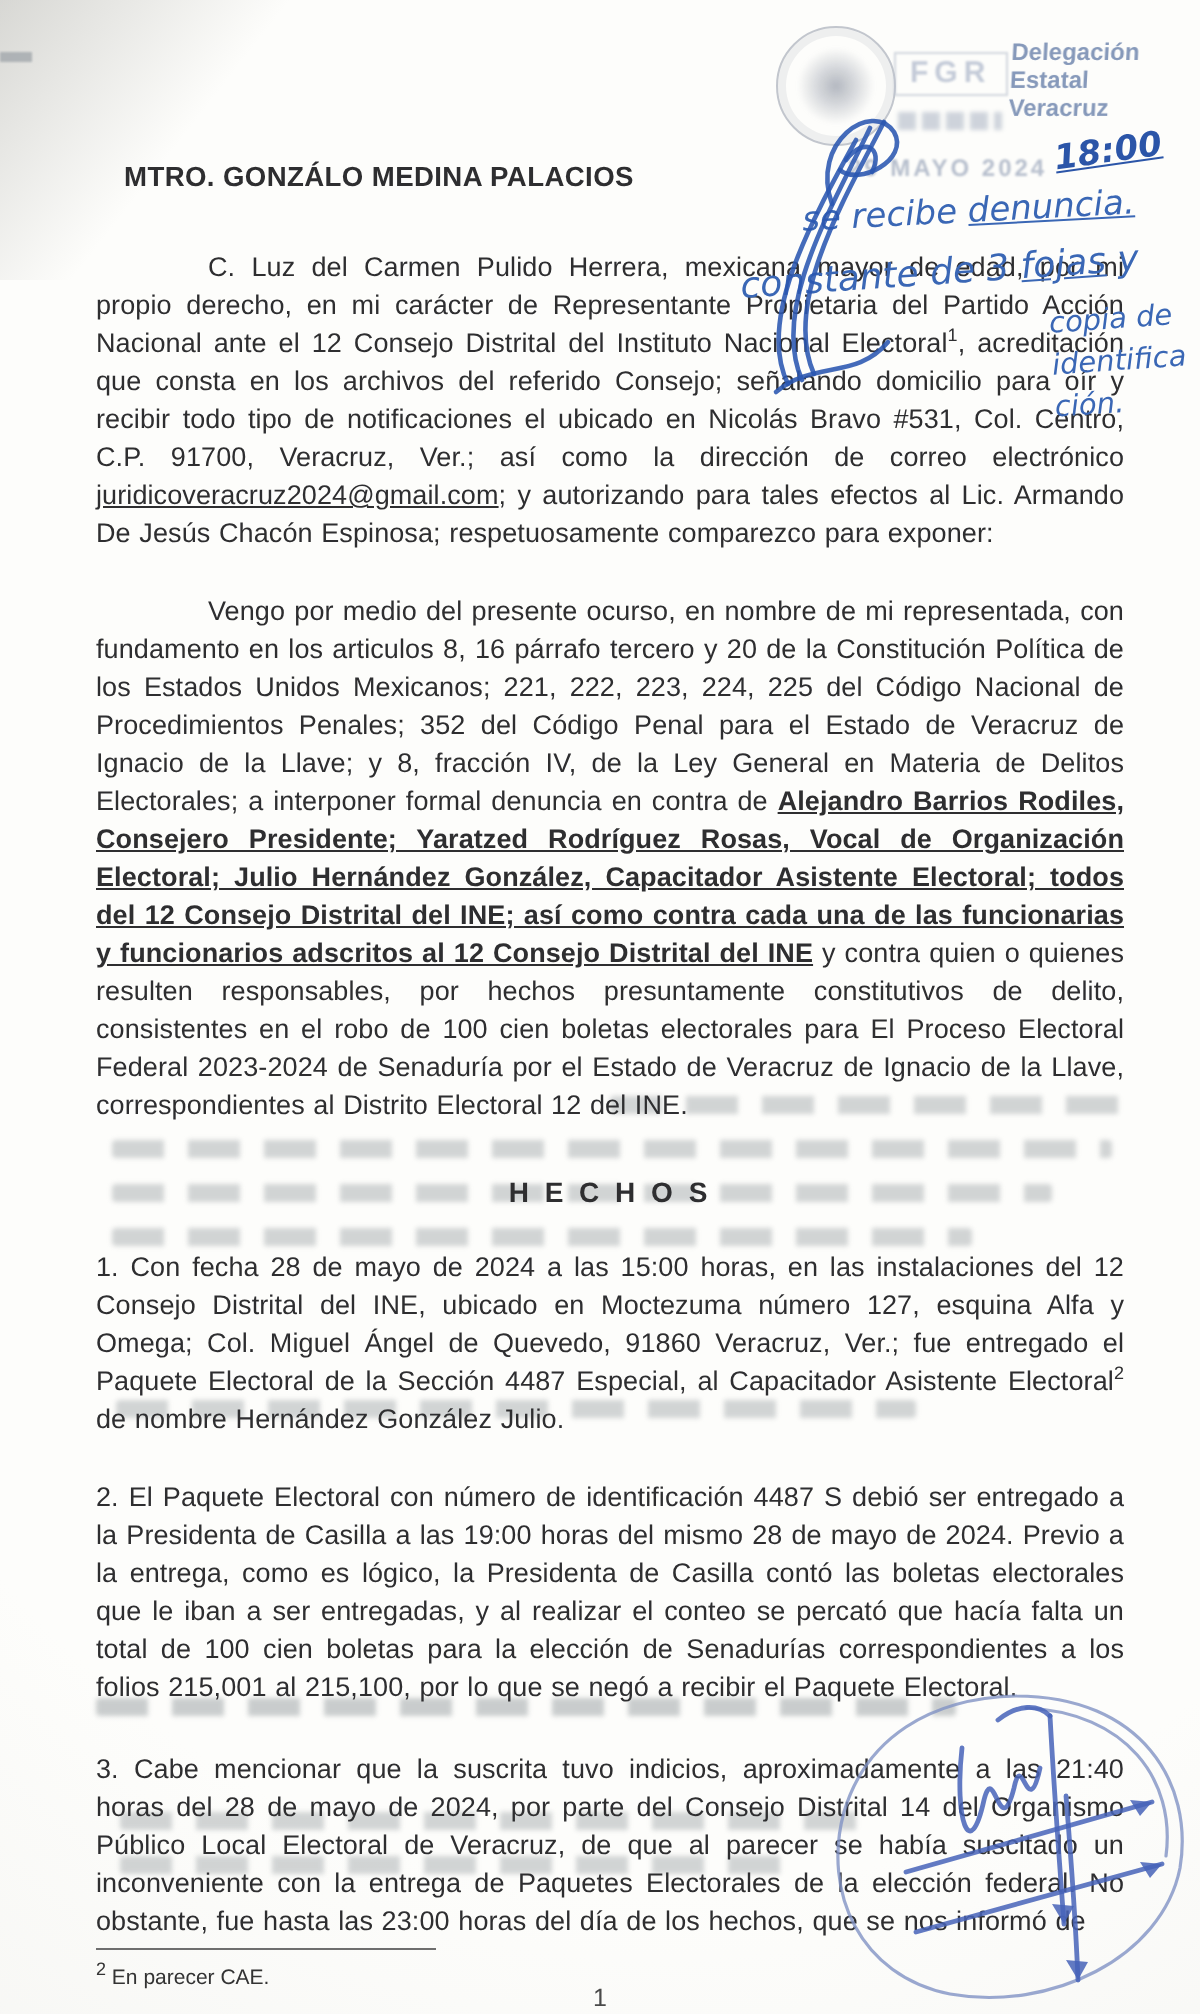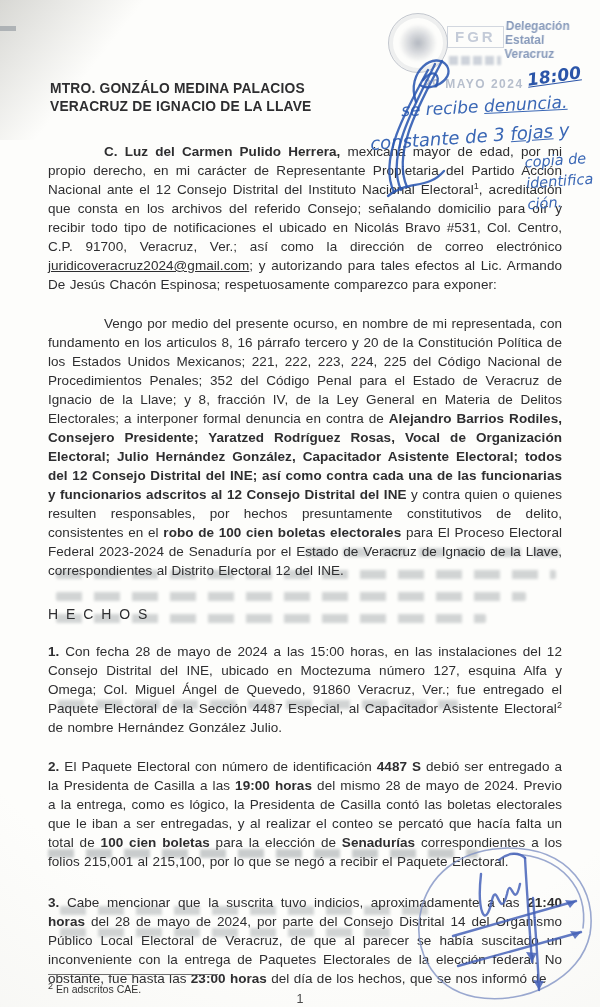--- a/index.html
+++ b/index.html
@@ -14,28 +14,28 @@
   
   .fold{position:absolute;left:0;top:0;width:170px;height:140px;
     background:linear-gradient(128deg, rgba(185,185,180,.55), rgba(250,250,248,0) 52%);}
   .speck{position:absolute;left:0;top:26px;width:16px;height:5px;background:#9aa0a6;
     filter:blur(.6px);opacity:.7;}
   
   .doc{position:absolute;left:48px;right:38px;top:80px;}
   .doc p{margin:0 0 20px;font-size:13.5px;line-height:19px;text-align:justify;
     letter-spacing:.05px;word-spacing:.5px;}
   .doc p.indent{text-indent:56px;}
-  .b{font-weight:bold;}
+  .b{font-weight:normal;}
   .u{text-decoration:underline;}
-  .bu{font-weight:bold;}
+  .bu{font-weight:bold;text-decoration:underline;}
   sup{font-size:9px;line-height:0;vertical-align:super;}
-  .recipient{font-weight:bold;font-size:13.8px;line-height:18px;margin:0 0 26px 2px;
+  .recipient{font-weight:bold;font-size:13.8px;line-height:18px;margin:0 0 26px 14px;
     letter-spacing:.2px;}
   .recipient div{white-space:nowrap;}
-  .section-heading{text-align:left;font-weight:normal;font-size:14px;
+  .section-heading{text-align:center;font-weight:bold;font-size:14px;
     letter-spacing:2px;margin:26px 0 20px;}
   
   .footnote-block{position:absolute;left:48px;bottom:10px;font-size:10.5px;
     line-height:15.5px;color:#333;}
   .fnrule{width:170px;border-top:1.4px solid #6e6e6e;margin:0 0 7px;}
   .page-number{position:absolute;left:0;right:0;bottom:0;text-align:center;
     font-size:12.5px;color:#4a4a4a;height:14px;line-height:12px;}
   
   .seal{position:absolute;left:388px;top:13px;width:58px;height:58px;border-radius:50%;
     border:1.6px solid rgba(146,153,168,.55);box-shadow:inset 0 0 0 4px rgba(146,153,168,.14);
@@ -81,39 +81,38 @@
   <div class="bleed" style="left:56px;top:592px;width:470px;"></div>
   <div class="bleed" style="left:56px;top:614px;width:430px;"></div>
   <div class="bleed" style="left:58px;top:700px;width:400px;"></div>
   <div class="bleed" style="left:48px;top:849px;width:430px;opacity:.65;"></div>
   <div class="bleed" style="left:60px;top:906px;width:380px;"></div>
   <div class="bleed" style="left:60px;top:928px;width:340px;"></div>
 
   <div class="doc">
     <div class="recipient">
       <div>MTRO. GONZÁLO MEDINA PALACIOS</div>
-      <div>VERACRUZ DE IGNACIO DE LA LLAVE</div>
     </div>
 
     <p class="indent"><span class="b">C. Luz del Carmen Pulido Herrera, </span><span>mexicana mayor de edad, por mi propio derecho, en mi carácter de Representante Propietaria del Partido Acción Nacional ante el 12 Consejo Distrital del Instituto Nacional Electoral</span><sup>1</sup><span>, acreditación que consta en los archivos del referido Consejo; señalando domicilio para oír y recibir todo tipo de notificaciones el ubicado en Nicolás Bravo #531, Col. Centro, C.P. 91700, Veracruz, Ver.; así como la dirección de correo electrónico </span><span class="u">juridicoveracruz2024@gmail.com</span><span>; y autorizando para tales efectos al Lic. Armando De Jesús Chacón Espinosa; respetuosamente comparezco para exponer:</span></p>
 
     <p class="indent"><span>Vengo por medio del presente ocurso, en nombre de mi representada, con fundamento en los articulos 8, 16 párrafo tercero y 20 de la Constitución Política de los Estados Unidos Mexicanos; 221, 222, 223, 224, 225 del Código Nacional de Procedimientos Penales; 352 del Código Penal para el Estado de Veracruz de Ignacio de la Llave; y 8, fracción IV, de la Ley General en Materia de Delitos Electorales; a interponer formal denuncia en contra de </span><span class="bu">Alejandro Barrios Rodiles, Consejero Presidente; Yaratzed Rodríguez Rosas, Vocal de Organización Electoral; Julio Hernández González, Capacitador Asistente Electoral; todos del 12 Consejo Distrital del INE; así como contra cada una de las funcionarias y funcionarios adscritos al 12 Consejo Distrital del INE</span><span> y contra quien o quienes resulten responsables, por hechos presuntamente constitutivos de delito, consistentes en el </span><span class="b">robo de 100 cien boletas electorales</span><span> para El Proceso Electoral Federal 2023-2024 de Senaduría por el Estado de Veracruz de Ignacio de la Llave, correspondientes al Distrito Electoral 12 del INE.</span></p>
 
     <div class="section-heading">H E C H O S</div>
 
     <p><span class="b">1.</span><span> Con fecha 28 de mayo de 2024 a las 15:00 horas, en las instalaciones del 12 Consejo Distrital del INE, ubicado en Moctezuma número 127, esquina Alfa y Omega; Col. Miguel Ángel de Quevedo, 91860 Veracruz, Ver.; fue entregado el Paquete Electoral de la Sección 4487 Especial, al Capacitador Asistente Electoral</span><sup>2</sup><span> de nombre Hernández González Julio.</span></p>
 
     <p style="margin-bottom:22px;"><span class="b">2.</span><span> El Paquete Electoral con número de identificación </span><span class="b">4487 S</span><span> debió ser entregado a la Presidenta de Casilla a las </span><span class="b">19:00 horas</span><span> del mismo 28 de mayo de 2024. Previo a la entrega, como es lógico, la Presidenta de Casilla contó las boletas electorales que le iban a ser entregadas, y al realizar el conteo se percató que hacía falta un total de </span><span class="b">100 cien boletas</span><span> para la elección de </span><span class="b">Senadurías</span><span> correspondientes a los folios 215,001 al 215,100, por lo que se negó a recibir el Paquete Electoral.</span></p>
 
     <p><span class="b">3.</span><span> Cabe mencionar que la suscrita tuvo indicios, aproximadamente a las </span><span class="b">21:40 horas</span><span> del 28 de mayo de 2024, por parte del Consejo Distrital 14 del Organismo Público Local Electoral de Veracruz, de que al parecer se había suscitado un inconveniente con la entrega de Paquetes Electorales de la elección federal. No obstante, fue hasta las </span><span class="b">23:00 horas</span><span> del día de los hechos, que se nos informó de</span></p>
   </div>
 
   <div class="footnote-block">
     <div class="fnrule"></div>
-    <div><sup>2</sup><span> En adscritos CAE.</span></div>
+    <div><sup>2</sup><span> En parecer CAE.</span></div>
   </div>
 
   <div class="page-number">1</div>
 
   <div class="seal">
       <div class="seal-core"></div>
     </div>
   <div class="fgr">FGR</div>
   <div class="fgr-sub"></div>
   <div class="delegation">

